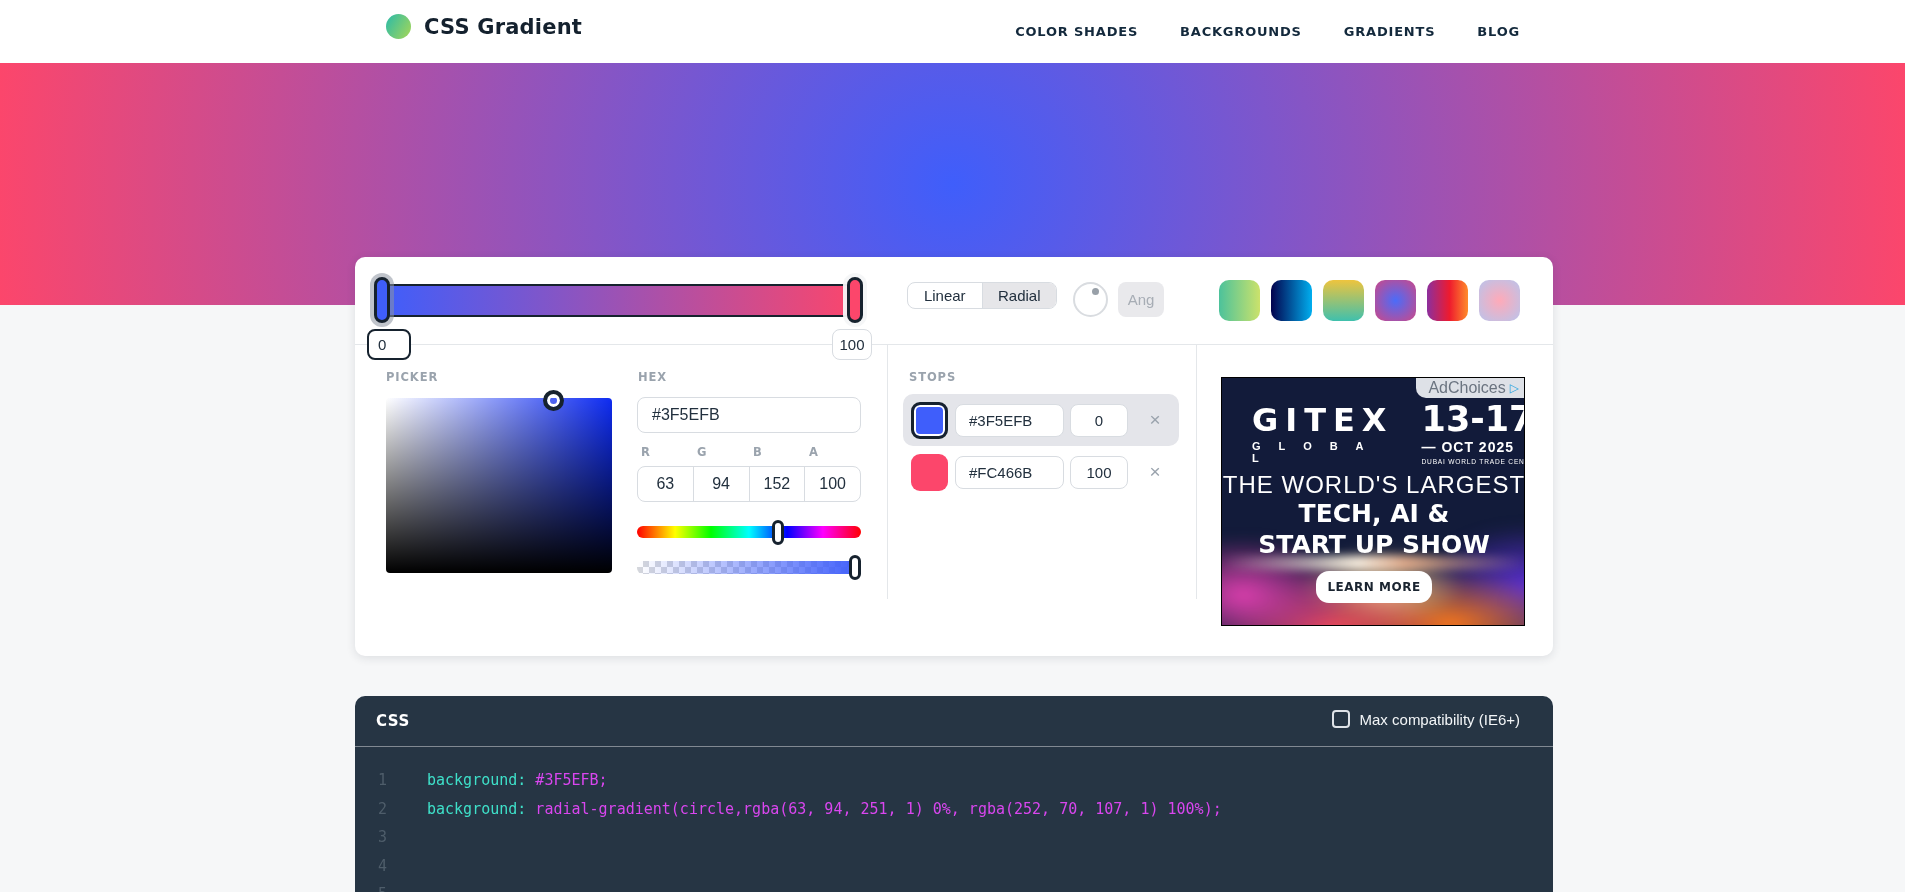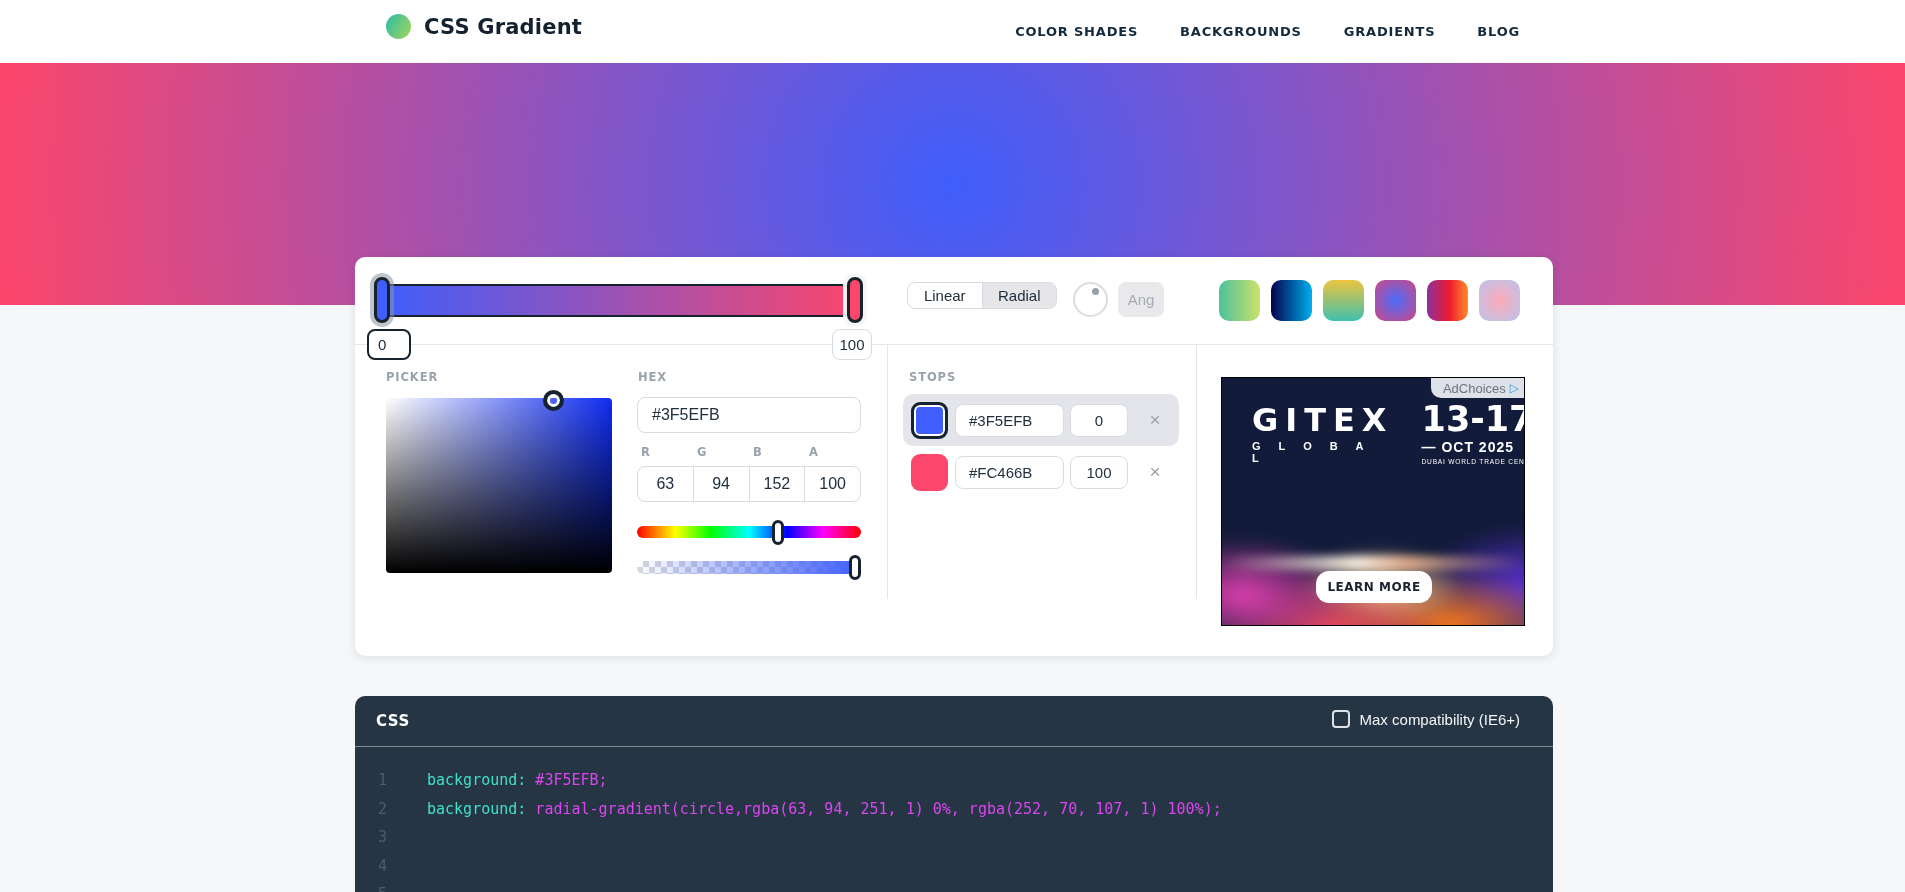--- a/index.html
+++ b/index.html
@@ -106,21 +106,21 @@
           radial-gradient(ellipse 45% 55% at 12% 60%, #e040b0 0%, transparent 70%),
           radial-gradient(ellipse 50% 60% at 38% 85%, #ff4d5e 0%, transparent 65%),
           radial-gradient(ellipse 40% 45% at 52% 55%, #ffd9a0 0%, transparent 60%),
           radial-gradient(ellipse 55% 55% at 72% 80%, #ff7a1f 0%, transparent 65%),
           radial-gradient(ellipse 45% 60% at 95% 55%, #5b2fd8 0%, transparent 70%),
           transparent; }
   .ad-streak { position:absolute; left:0; bottom:55px; width:304px; height:14px; filter:blur(4px);
         background:linear-gradient(to right, transparent, rgba(255,245,230,.95) 45%, rgba(255,190,150,.8) 60%, transparent); }
   .adchoices { position:absolute; right:0; top:0; height:20px; background:rgba(240,242,246,.92);
                border-radius:0 0 0 10px; display:flex; align-items:center; gap:4px; padding:0 5px 0 12px; }
-  .adchoices-label { color:#6b7480; font-size:13px; }
+  .adchoices-label { color:#6b7480; font-size:16px; }
   .adchoices-icon { color:#2aa4e0; font-size:12px; }
   .ad-logo-row { position:absolute; left:30px; top:24px; display:flex; gap:28px; align-items:center; }
   .ad-brand { font-family:"DejaVu Sans", sans-serif; font-weight:bold; font-size:32px; letter-spacing:7px; line-height:1; }
   .ad-brand-sub { font-size:11px; letter-spacing:7.5px; margin-top:4px; font-weight:bold; }
   .ad-dates { font-family:"DejaVu Sans", sans-serif; font-weight:bold; font-size:35px; line-height:1; }
   .ad-monthyear { font-weight:bold; font-size:14px; margin-top:2px; letter-spacing:1px; }
   .ad-venue { font-size:6.6px; letter-spacing:.8px; margin-top:3px; white-space:nowrap; }
   .ad-headline { position:absolute; left:0; top:92px; width:304px; text-align:center; line-height:1.22; }
   .ad-h1 { font-weight:normal; font-size:24px; letter-spacing:1px; }
   .ad-h2, .ad-h3 { font-family:"DejaVu Sans", sans-serif; font-weight:bold; font-size:25px; }
@@ -245,20 +245,25 @@
       <div>
         <div class="ad-brand">GITEX</div>
         <div class="ad-brand-sub">G L O B A L</div>
       </div>
       <div>
         <div class="ad-dates">13-17</div>
         <div class="ad-monthyear">— OCT 2025</div>
         <div class="ad-venue">DUBAI WORLD TRADE CENTRE</div>
       </div>
     </div>
+    <div class="ad-headline">
+      <div class="ad-h1">THE WORLD'S LARGEST</div>
+      <div class="ad-h2">TECH, AI &amp;</div>
+      <div class="ad-h3">START UP SHOW</div>
+    </div>
     <div class="ad-cta">LEARN MORE</div>
   </div>
 </div>
 
 <div class="css-panel">
   <div class="css-panel-header">
     <div class="css-title">CSS</div>
     <div class="compat">
       <div class="compat-box"></div>
       <div class="compat-label">Max compatibility (IE6+)</div>

